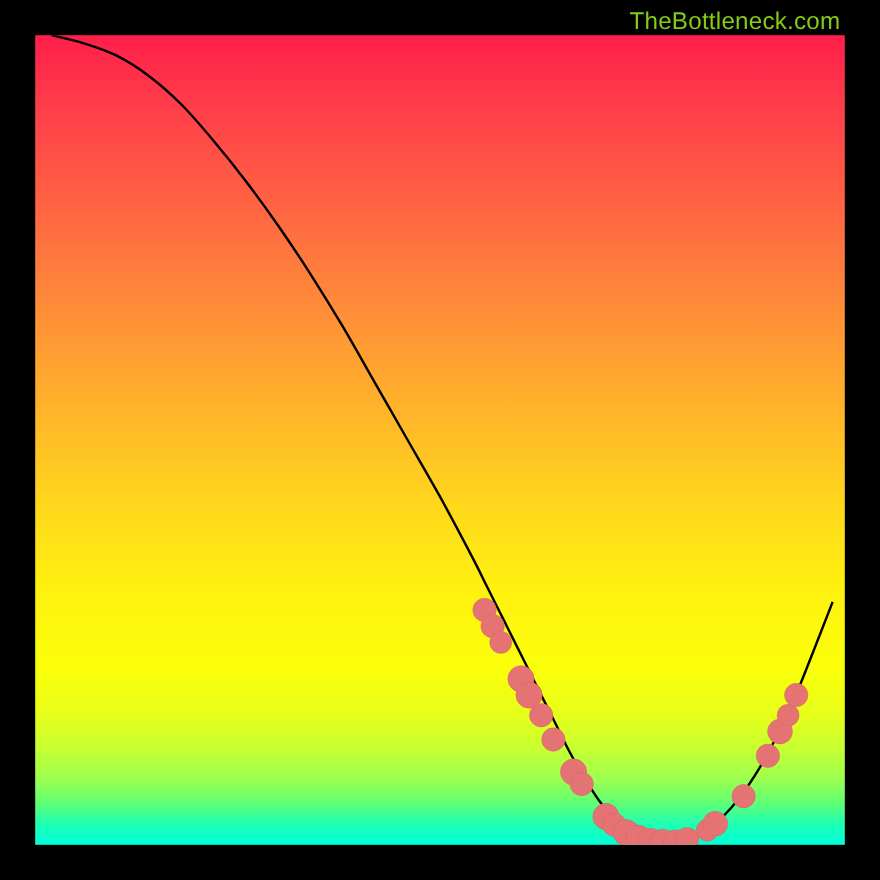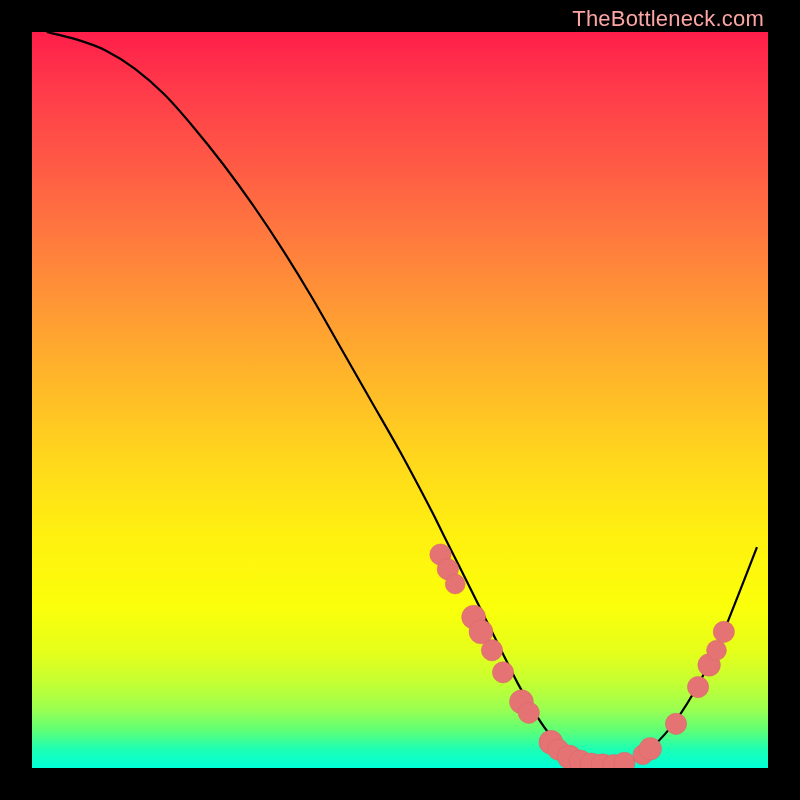--- a/index.html
+++ b/index.html
@@ -27,21 +27,21 @@
       #e6ff1a 84%,
       #c8ff30 88%,
       #9bff50 92%,
       #5cff78 95%,
       #1cffb4 97.5%,
       #00ffd8 100%
     );
   }
   .watermark {
     position: absolute; top: 6px; right: 36px;
-    color: #fca5a5; font-family: Arial, sans-serif;
+    color: #84cc16; font-family: Arial, sans-serif;
     font-size: 22px; font-weight: 500; letter-spacing: 0.2px;
   }
   svg.curve { position: absolute; inset: 0; }
 </style>
 </head>
 <body>
 
 <div class="container">
   <div class="watermark">TheBottleneck.com</div>
   <div class="plot-area">

